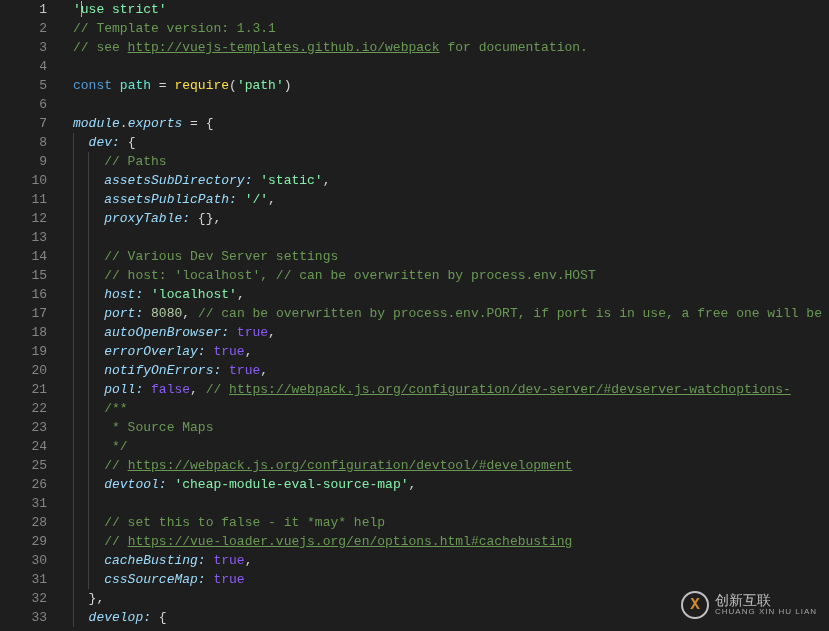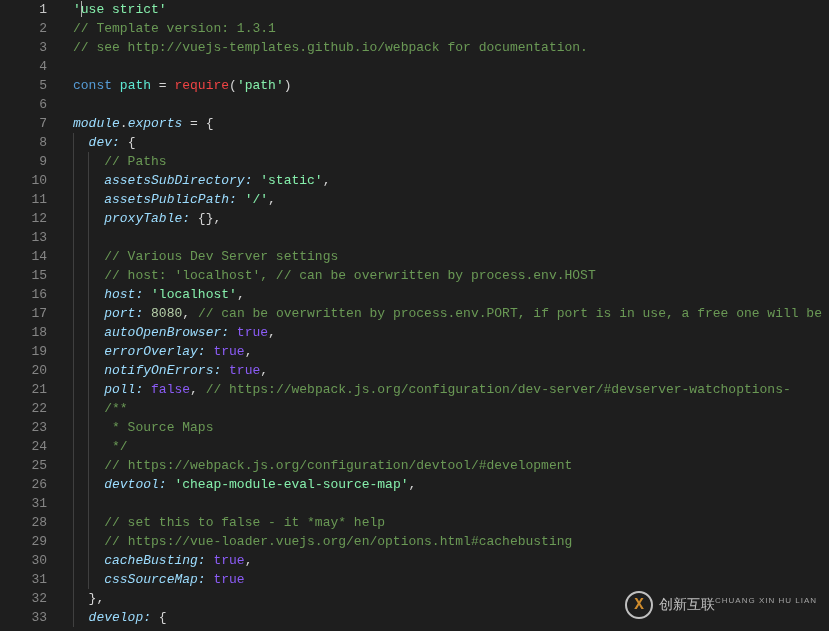--- a/index.html
+++ b/index.html
@@ -58,24 +58,24 @@
   border-left: 1px solid #404040;
   display: inline-block;
   height: 19px;
   position: absolute;
 }
 .t-str { color: #86efac; }
 .t-comment { color: #6a9955; }
 .t-key { color: #569cd6; }
 .t-var { color: #9cdcfe; font-style: italic; }
 .t-const { color: #5eead4; }
-.t-func { color: #ef4444; text-align: center; }
+.t-func { color: #fde047; text-align: center; }
 .t-num { color: #b5cea8; }
 .t-punc { color: #d4d4d4; }
-.t-link { color: #6a9955; }
+.t-link { color: #6a9955; text-decoration: underline; }
 .t-bool { color: #8b5cf6; }
 .watermark {
   position: absolute;
   bottom: 12px;
   right: 12px;
   display: flex;
   align-items: center;
   gap: 6px;
   opacity: 0.85;
 }
@@ -89,21 +89,21 @@
   justify-content: center;
   color: #f0a030;
   font-weight: bold;
   font-size: 16px;
 }
 .watermark-text {
   color: #ddd;
   font-family: 'Microsoft YaHei', sans-serif;
   font-size: 14px;
   display: flex;
-  flex-direction: row;
+  flex-direction: column;
   line-height: 1.1;
 }
 .watermark-sub { font-size: 8px; letter-spacing: 1px; color: #bbb; }
 </style>
 </head>
 <body>
 
 <div class="editor">
   <div class="gutter" id="gutter">
       <div class="ln active">1</div>

